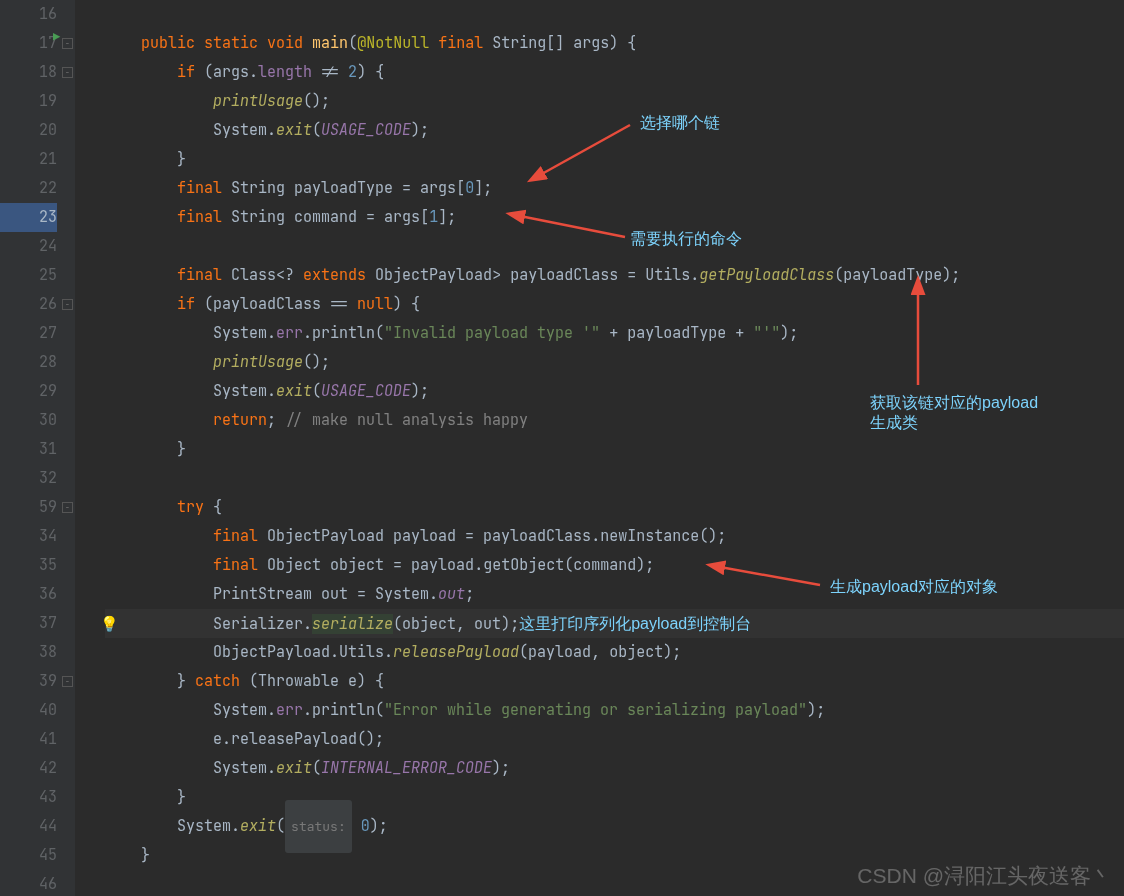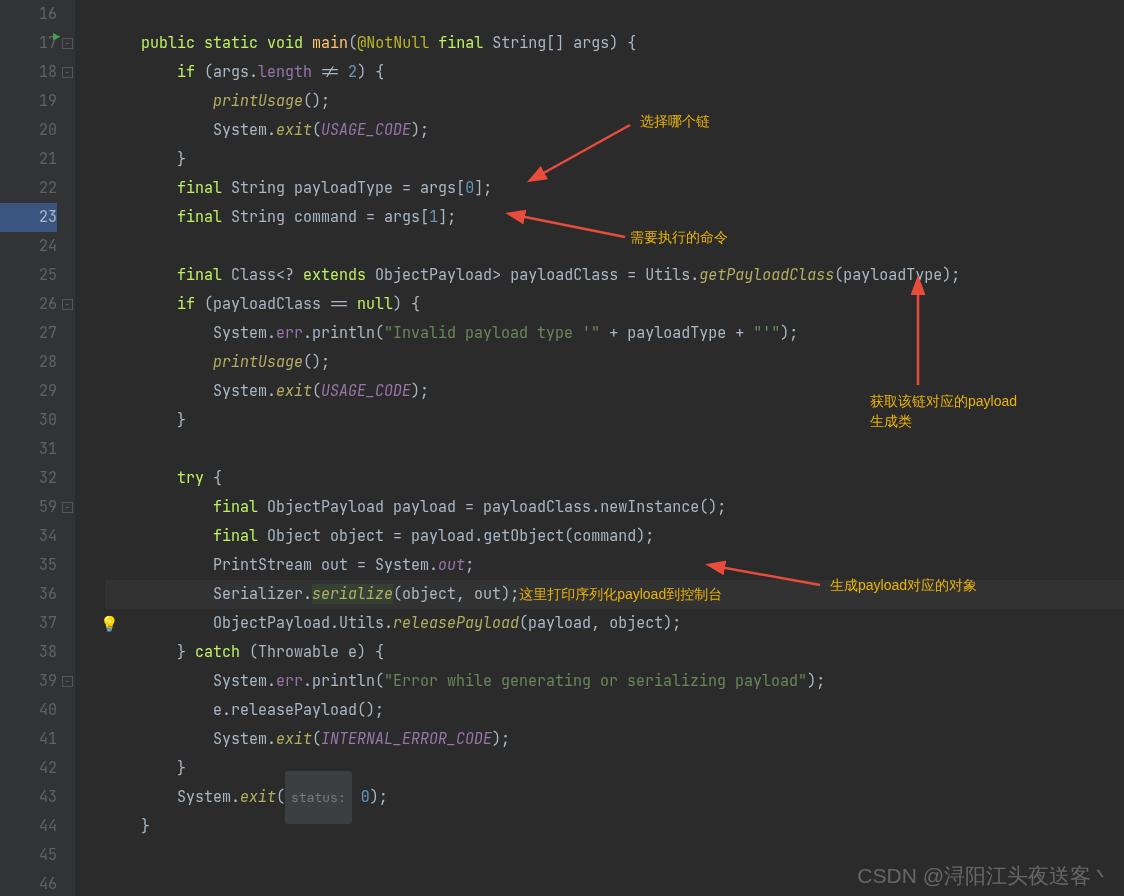--- a/index.html
+++ b/index.html
@@ -54,37 +54,37 @@
     left: -13px;
     width: 11px;
     height: 11px;
     border: 1px solid #555;
     color: #777;
     font-size: 8px;
     line-height: 9px;
     text-align: center;
     background: #313335;
   }
-  .kw   { color: #bef264; }
+  .kw   { color: #f97316; }
   .anno { color: #bbb529; }
   .method { color: #ffc66d; }
   .italcall { font-style: italic; color: #b3ae60; }
   .num { color: #6897bb; }
   .str { color: #6a8759; }
   .cmt { color: #808080; }
   .const { color: #9876aa; font-style: italic; }
   .field { color: #9876aa; }
   .hint {
     background: #3c3f41;
     color: #787878;
     font-size: 13px;
     padding: 18px 6px;
     border-radius: 3px;
   }
-  .red-anno { color: #eab308; font-family: "PingFang SC", "Microsoft YaHei", sans-serif; font-size: 14px; }
+  .red-anno { color: #7dd3fc; font-family: "PingFang SC", "Microsoft YaHei", sans-serif; font-size: 16px; }
   .arrow { stroke: #e74c3c; stroke-width: 2.5; fill: none; }
   .arrowhead { fill: #e74c3c; }
   svg.overlay { position: absolute; left: 0; top: 0; pointer-events: none; }
   .watermark {
     position: absolute;
     right: 12px;
     bottom: 6px;
     color: rgba(255,255,255,0.28);
     font-family: "PingFang SC", "Microsoft YaHei", sans-serif;
     font-size: 21px;
@@ -145,20 +145,21 @@
     <div class="code-line">            <span>System</span>.<span class="italcall">exit</span>(<span class="const">USAGE_CODE</span>);</div>
     <div class="code-line">        }</div>
     <div class="code-line">        <span class="kw">final</span> <span>String</span> <span>payloadType</span> = <span>args</span>[<span class="num">0</span>];</div>
     <div class="code-line">        <span class="kw">final</span> <span>String</span> <span>command</span> = <span>args</span>[<span class="num">1</span>];</div>
     <div class="code-line"></div>
     <div class="code-line">        <span class="kw">final</span> <span>Class</span>&lt;? <span class="kw">extends</span> <span>ObjectPayload</span>&gt; <span>payloadClass</span> = <span>Utils</span>.<span class="italcall">getPayloadClass</span>(<span>payloadType</span>);</div>
     <div class="code-line">        <span class="kw">if</span> (<span>payloadClass</span> == <span class="kw">null</span>) {</div>
     <div class="code-line">            <span>System</span>.<span class="field">err</span>.<span>println</span>(<span class="str">"Invalid payload type '"</span> + <span>payloadType</span> + <span class="str">"'"</span>);</div>
     <div class="code-line">            <span class="italcall">printUsage</span>();</div>
     <div class="code-line">            <span>System</span>.<span class="italcall">exit</span>(<span class="const">USAGE_CODE</span>);</div>
+    <div class="code-line">            <span class="kw">return</span>; <span class="cmt">// make null analysis happy</span></div>
     <div class="code-line">        }</div>
     <div class="code-line"></div>
     <div class="code-line">        <span class="kw">try</span> {</div>
     <div class="code-line">            <span class="kw">final</span> <span>ObjectPayload</span> <span>payload</span> = <span>payloadClass</span>.<span>newInstance</span>();</div>
     <div class="code-line">            <span class="kw">final</span> <span>Object</span> <span>object</span> = <span>payload</span>.<span>getObject</span>(<span>command</span>);</div>
     <div class="code-line">            <span>PrintStream</span> <span>out</span> = <span>System</span>.<span class="const">out</span>;</div>
     <div class="code-line hl">            <span>Serializer</span>.<span class="italcall" style="background:#344134">serialize</span>(<span>object</span>, <span>out</span>);<span class="red-anno">这里打印序列化payload到控制台</span></div>
     <div class="code-line">            <span>ObjectPayload</span>.<span>Utils</span>.<span class="italcall">releasePayload</span>(<span>payload</span>, <span>object</span>);</div>
     <div class="code-line">        } <span class="kw">catch</span> (<span>Throwable</span> <span>e</span>) {</div>
     <div class="code-line">            <span>System</span>.<span class="field">err</span>.<span>println</span>(<span class="str">"Error while generating or serializing payload"</span>);</div>

